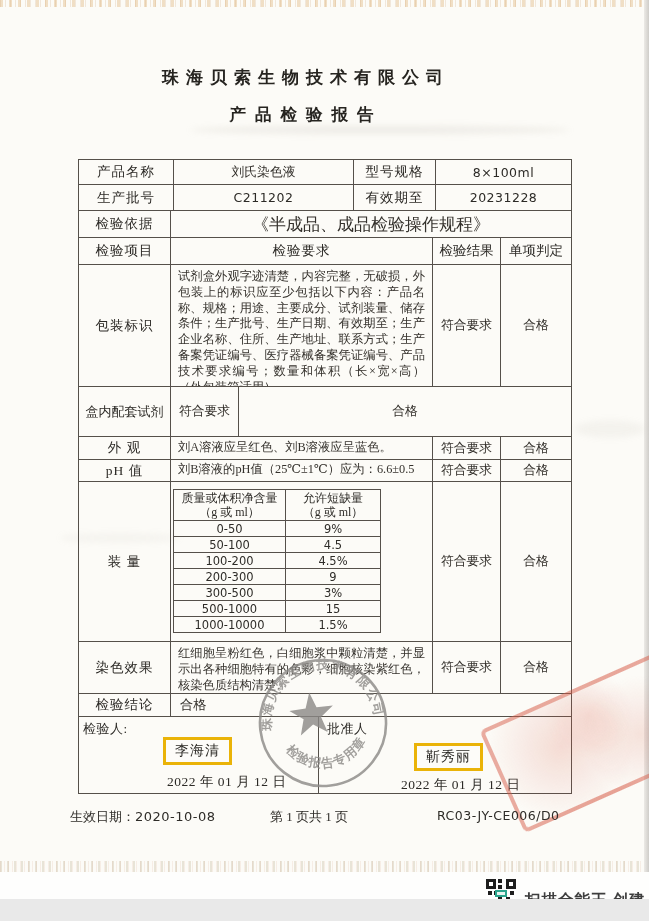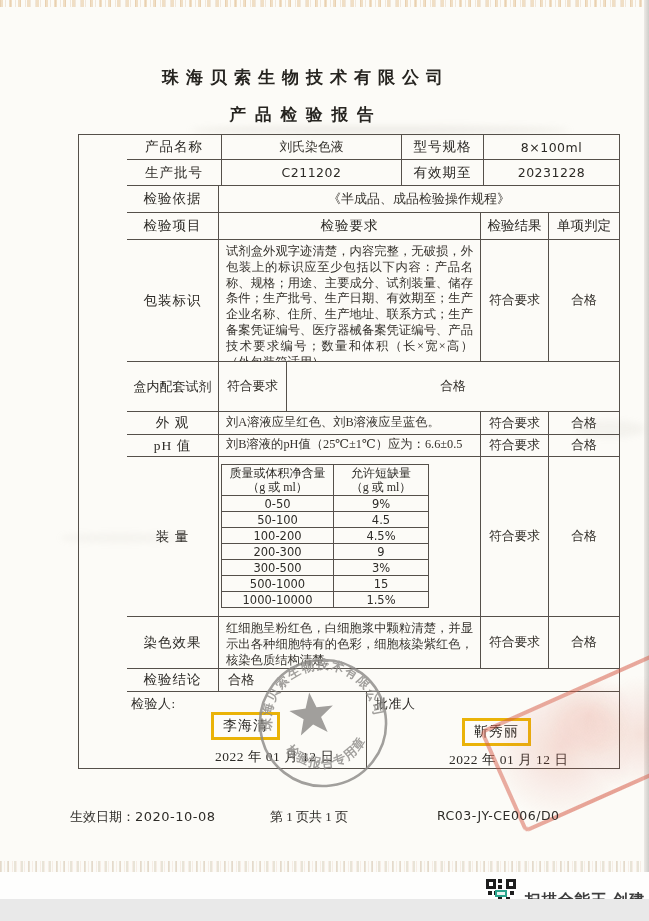--- a/index.html
+++ b/index.html
@@ -16,21 +16,21 @@
     filter:blur(.6px);}
   .edge-right{position:absolute;left:644px;top:0;width:5px;height:872px;
     background:linear-gradient(90deg,#eceae6,#cfcdc9);}
   .smudge{position:absolute;background:rgba(185,180,168,.20);filter:blur(3px);border-radius:50%;}
 
   .title{position:absolute;left:0;top:66px;width:612px;text-align:center;
          font-size:17px;font-weight:bold;letter-spacing:7px;color:#262420;}
   .subtitle{position:absolute;left:0;top:104px;width:612px;text-align:center;
          font-size:16.5px;font-weight:bold;letter-spacing:9px;color:#262420;}
 
-  .tbl{position:absolute;left:78px;top:134px;width:492px;border:1px solid #55504a;padding-left:48px;}
+  .tbl{position:absolute;left:78px;top:159px;width:492px;border:1px solid #55504a;}
   .row{display:flex;border-bottom:1px solid #55504a;box-sizing:border-box;}
   .row:last-child{border-bottom:none;}
   .cell{box-sizing:border-box;border-right:1px solid #55504a;display:flex;
         align-items:center;justify-content:center;overflow:hidden;}
   .cell:last-child{border-right:none;}
   .lab{font-size:13.5px;letter-spacing:1px;}
   .kai{font-size:12.8px;color:#34312c;}
   .num{font-family:"DejaVu Sans","Liberation Sans",sans-serif;font-size:12.5px;letter-spacing:.5px;}
   .col-a{width:92px;} .col-b{width:262px;} .col-c{width:68px;} .col-d{flex:1;}
   .col-a1{width:95px;} .col-b1{width:180px;} .col-c1{width:82px;} .col-d1{flex:1;}
@@ -97,21 +97,21 @@
 
     <div class="row h26">
       <div class="cell col-a1 lab">生产批号</div>
       <div class="cell col-b1 num">C211202</div>
       <div class="cell col-c1 lab">有效期至</div>
       <div class="cell col-d1 num">20231228</div>
     </div>
 
     <div class="row h27">
       <div class="cell col-a lab">检验依据</div>
-      <div class="cell col-d kai" style="font-size:13px;">《半成品、成品检验操作规程》</div>
+      <div class="cell col-d kai" style="font-size:17px;">《半成品、成品检验操作规程》</div>
     </div>
 
     <div class="row h27">
       <div class="cell col-a lab">检验项目</div>
       <div class="cell col-b lab">检验要求</div>
       <div class="cell col-c lab" style="letter-spacing:0;">检验结果</div>
       <div class="cell col-d lab" style="letter-spacing:0;">单项判定</div>
     </div>
 
     <div class="row h122">

